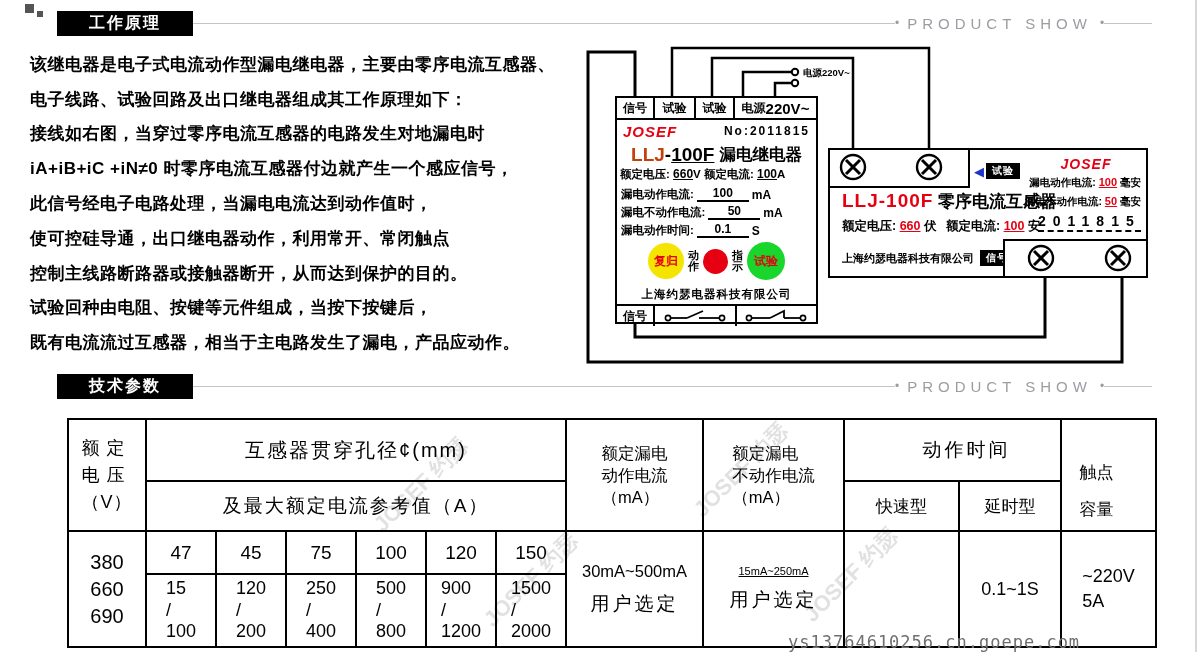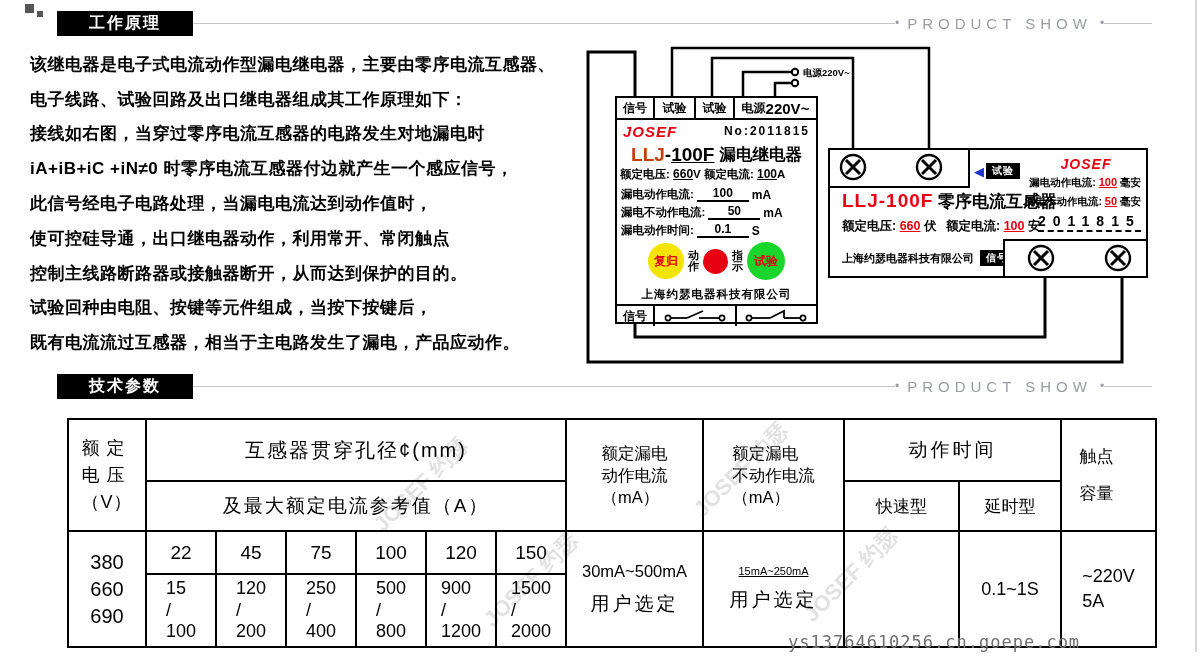--- a/index.html
+++ b/index.html
@@ -278,31 +278,31 @@
 电 压
 （V）</div>
     <div class="tcell" style="left:78px;top:0;width:418px;height:60px;font-size:20px;letter-spacing:2px;">互感器贯穿孔径¢(mm)</div>
     <div class="tcell" style="left:78px;top:62px;width:418px;height:48px;font-size:19px;letter-spacing:2px;">及最大额定电流参考值（A）</div>
     <div class="tcell pre" style="left:498px;top:0;width:135px;height:110px;font-size:16.5px;line-height:1.35;">额定漏电
 动作电流
 （mA）</div>
     <div class="tcell pre" style="left:635px;top:0;width:139px;height:110px;font-size:16.5px;line-height:1.35;">额定漏电
 不动作电流
 （mA）</div>
-    <div class="tcell" style="left:776px;top:0;width:215px;height:60px;font-size:19px;letter-spacing:3px;">动作时间</div>
+    <div class="tcell" style="left:776px;top:0;width:215px;height:60px;font-size:19px;letter-spacing:3px;padding-left:14px;">动作时间</div>
     <div class="tcell" style="left:776px;top:62px;width:113px;height:48px;font-size:17px;">快速型</div>
     <div class="tcell" style="left:891px;top:62px;width:100px;height:48px;font-size:17px;">延时型</div>
-    <div class="tcell pre" style="left:993px;top:0;width:69px;height:110px;font-size:17px;line-height:2.2;">触点
+    <div class="tcell pre" style="left:993px;top:16px;width:69px;height:110px;font-size:17px;line-height:2.2;">触点
 容量</div>
 
     <div class="tcell pre" style="left:0;top:112px;width:76px;height:114px;font-size:20px;line-height:1.35;">380
 660
 690</div>
 
-    <div class="tcell" style="left:78px;top:112px;width:68px;height:41px;font-size:19px;">22</div>
+    <div class="tcell" style="left:78px;top:112px;width:68px;height:41px;font-size:19px;">47</div>
     <div class="tcell" style="left:148px;top:112px;width:68px;height:41px;font-size:19px;">45</div>
     <div class="tcell" style="left:218px;top:112px;width:68px;height:41px;font-size:19px;">75</div>
     <div class="tcell" style="left:288px;top:112px;width:68px;height:41px;font-size:19px;">100</div>
     <div class="tcell" style="left:358px;top:112px;width:68px;height:41px;font-size:19px;">120</div>
     <div class="tcell" style="left:428px;top:112px;width:68px;height:41px;font-size:19px;">150</div>
 
     <div class="tcell pre" style="left:78px;top:155px;width:68px;height:71px;font-size:18px;line-height:1.2;">15
 /
 100</div>
     <div class="tcell pre" style="left:148px;top:155px;width:68px;height:71px;font-size:18px;line-height:1.2;">120

